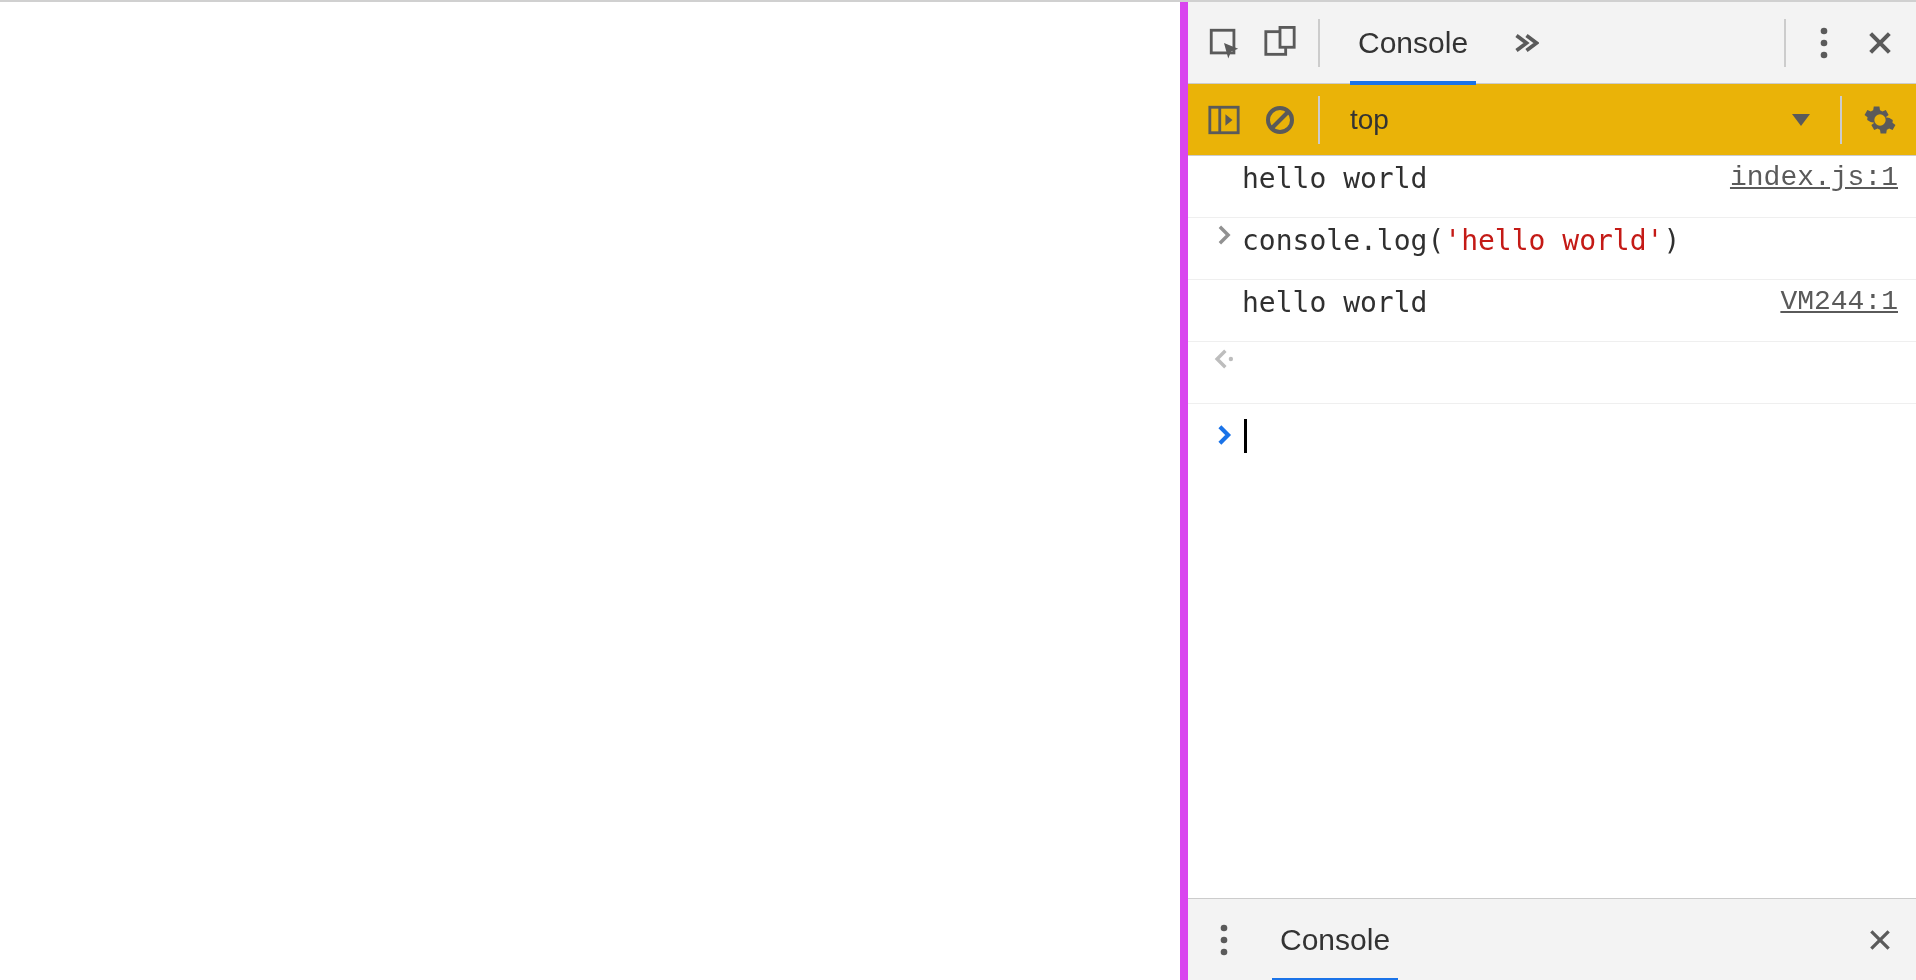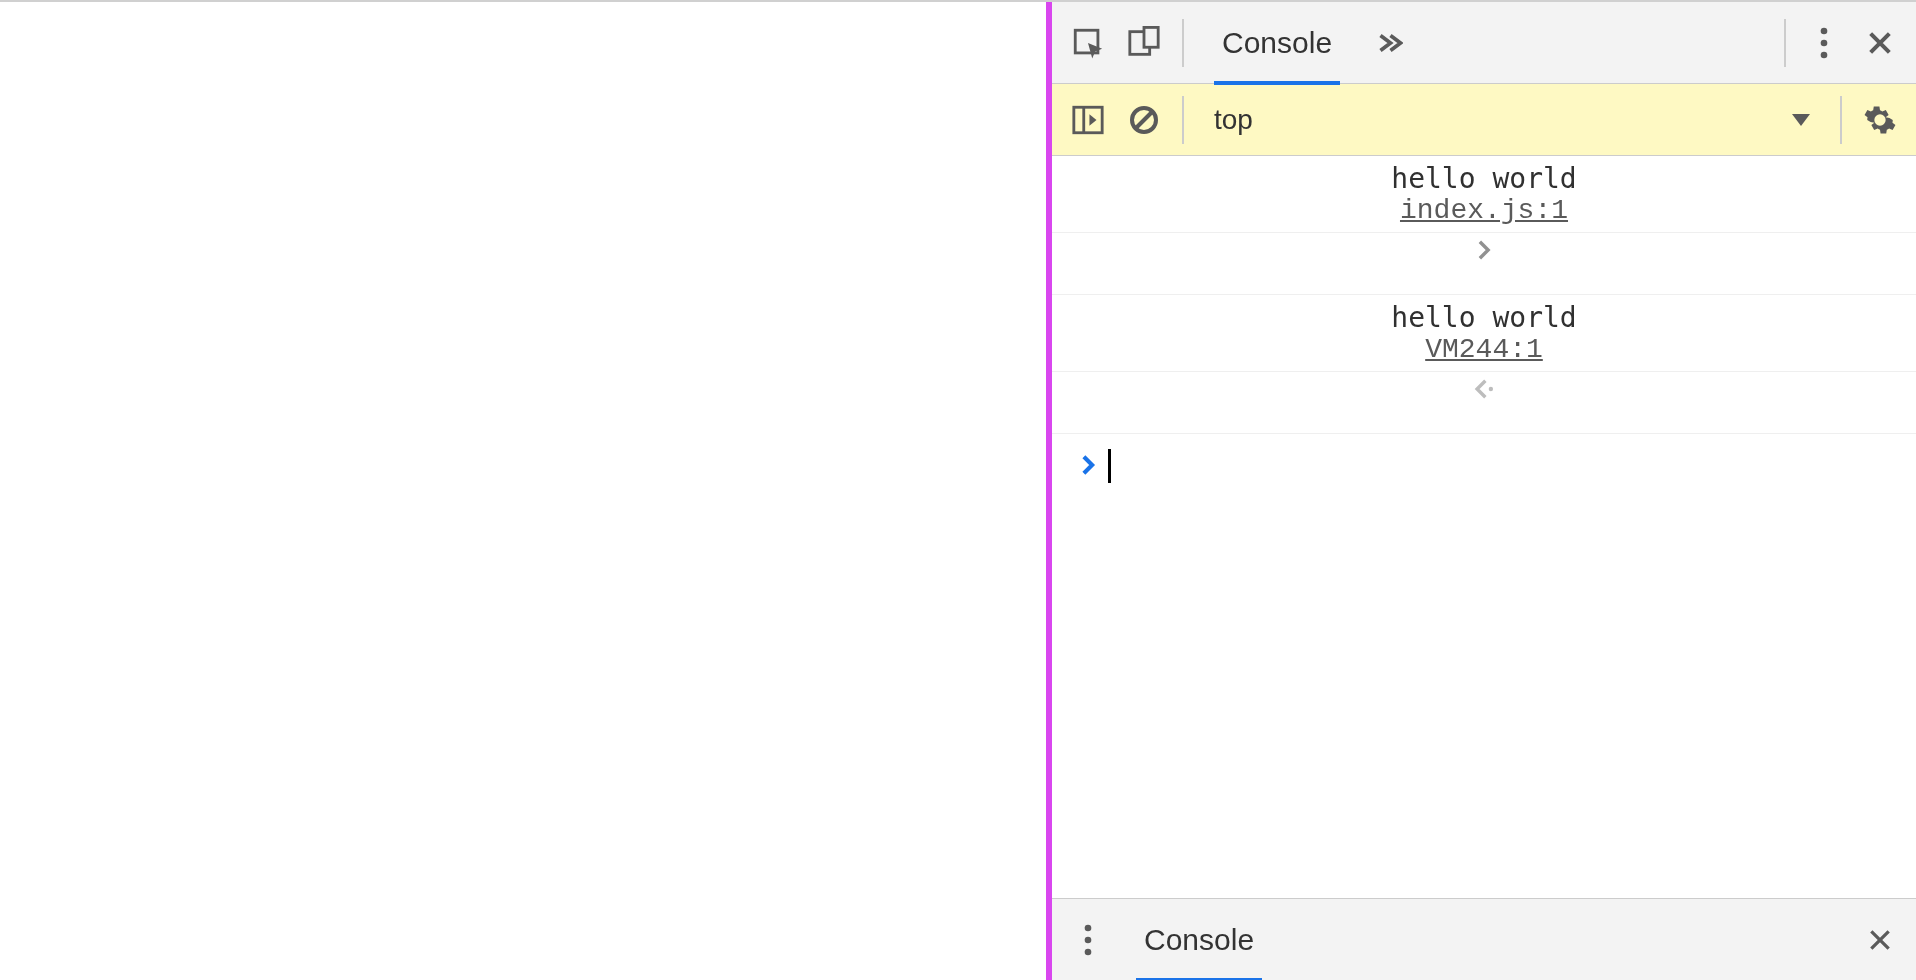--- a/index.html
+++ b/index.html
@@ -1,29 +1,29 @@
 <!DOCTYPE html>
 <html><head>
 <meta charset="utf-8">
 <style>
 * { margin: 0; padding: 0; box-sizing: border-box; }
 html, body { width: 1916px; height: 980px; font-family: "Segoe UI", Arial, sans-serif; background: #fff; overflow: hidden; }
 .viewport { display: flex; width: 100%; height: 100%; border-top: 2px solid #d0d0d0; }
 .page-area { flex: 1; background: #fff; }
-.devtools { width: 870px; display: flex; flex-direction: column; border-left: 6px solid #d946ef; background: #fff; font-size: 28px; color: #333; }
+.devtools { width: 736px; display: flex; flex-direction: column; border-left: 8px solid #d946ef; background: #fff; font-size: 28px; color: #333; }
 .dt-toolbar { display: flex; align-items: center; height: 82px; background: #f3f3f3; border-bottom: 1px solid #cccccc; padding: 0 8px; }
 .tb-btn { width: 56px; height: 56px; display: flex; align-items: center; justify-content: center; color: #5a5a5a; cursor: pointer; }
 .tb-sep { width: 2px; height: 48px; background: #cccccc; margin: 0 10px; }
 .tab { height: 82px; display: flex; align-items: center; padding: 0 28px; color: #333; font-size: 30px; cursor: pointer; position: relative; }
 .tab.active::after { content: ""; position: absolute; left: 20px; right: 20px; bottom: -1px; height: 4px; background: #1a73e8; }
 .tb-spacer { flex: 1; }
-.filterbar { display: flex; align-items: center; height: 72px; background: #fef9c3; border-bottom: 1px solid #cccccc; padding: 0 8px; }
+.filterbar { display: flex; align-items: center; height: 72px; background: #eab308; border-bottom: 1px solid #cccccc; padding: 0 8px; }
 .context-select { flex: 1; display: flex; align-items: center; height: 56px; padding: 0 20px; color: #333; font-size: 28px; cursor: pointer; justify-content: space-between; }
 .console-body { flex: 1; overflow: auto; font-family: Menlo, Consolas, monospace; font-size: 28px; background: #fff; }
-.row { display: flex; align-items: center; min-height: 62px; padding: 6px 18px 6px 18px; border-bottom: 1px solid #efefef; flex-direction: column; }
+.row { display: flex; align-items: flex-start; min-height: 62px; padding: 6px 18px 6px 18px; border-bottom: 1px solid #efefef; }
 .gutter { width: 36px; display: flex; align-items: center; justify-content: center; flex-shrink: 0; }
 .row-text { flex: 1; white-space: pre; color: #303030; }
 .source-link { color: #5a5a5a; text-decoration: underline; font-family: Liberation Mono, monospace; font-size: 28px; cursor: pointer; }
 .js-str { color: #c41a16; }
 .ret-undef { color: #a0a0a0; }
 .prompt-row { display: flex; align-items: center; min-height: 62px; padding: 6px 18px; }
 .prompt-chevron { width: 36px; color: #1a73e8; font-weight: bold; font-size: 26px; display:flex; align-items:center; justify-content:center;}
 .prompt-input { flex: 1; border: none; outline: none; font-family: Menlo, Consolas, monospace; font-size: 28px; height: 42px; }
 .cursor { display:inline-block; width:3px; height:34px; background:#000; vertical-align:middle; margin-left:2px; }
 .drawer { height: 82px; background: #f3f3f3; border-top: 1px solid #cccccc; display: flex; align-items: center; padding: 0 8px; }
@@ -114,20 +114,21 @@
         <div class="row-text">hello world</div>
         <a class="source-link">index.js:1</a>
       </div>
 
       <div class="row">
         <div class="gutter">
           <svg width="16" height="22" viewBox="0 0 10 16" fill="none" stroke="#919191" stroke-width="2.5">
               <path d="M2 2 L8 8 L2 14"></path>
             </svg>
         </div>
+        <div class="row-text"><span>console.log(</span><span class="js-str">'hello world'</span><span>)</span></div>
       </div>
 
       <div class="row">
         <div class="gutter"></div>
         <div class="row-text">hello world</div>
         <a class="source-link">VM244:1</a>
       </div>
 
       <div class="row">
         <div class="gutter">

